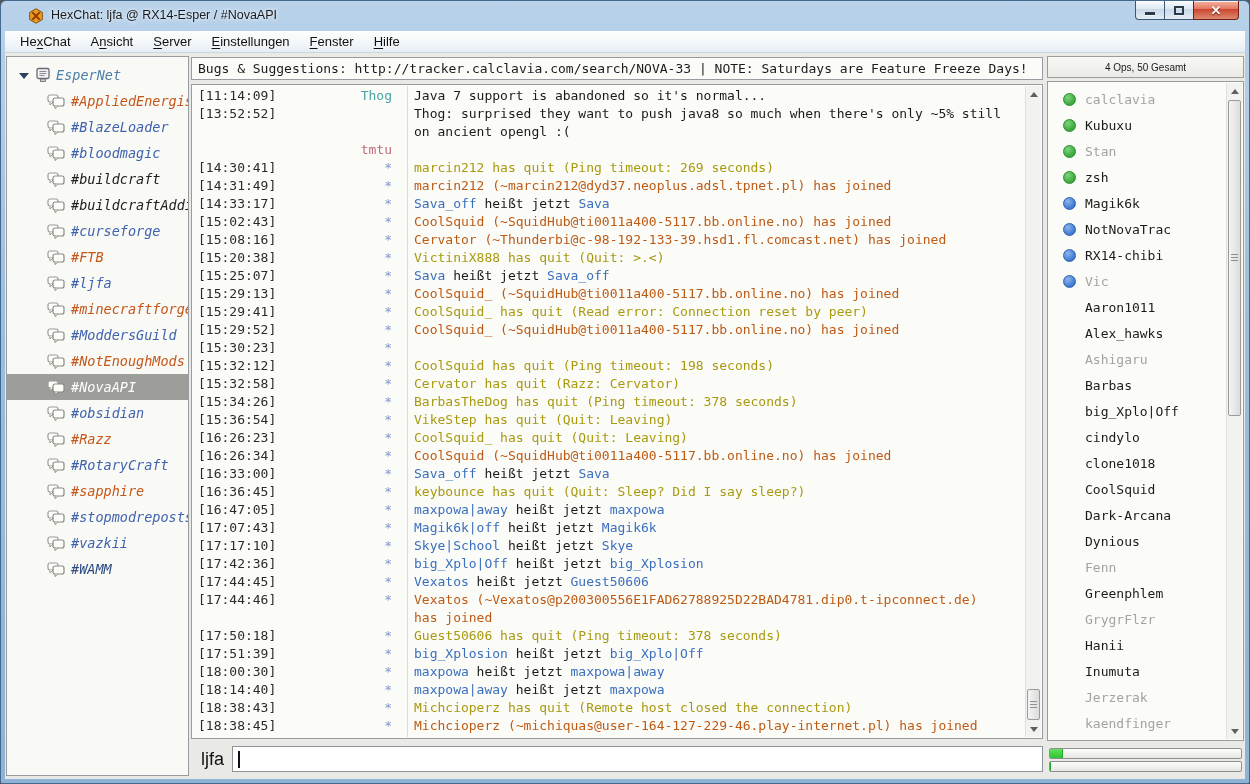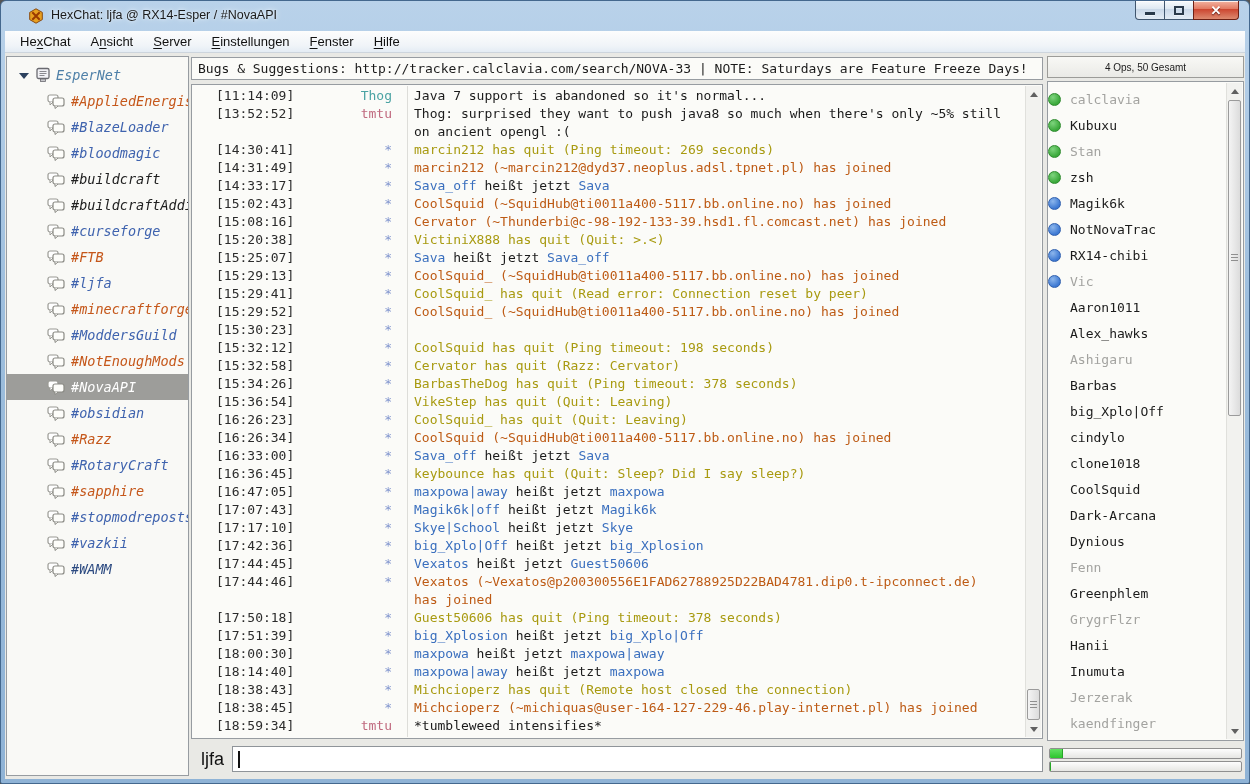--- a/index.html
+++ b/index.html
@@ -73,24 +73,24 @@
   .topic input {
     width:100%; height:100%; border:none; outline:none; background:transparent;
     font-family:"DejaVu Sans Mono", monospace; font-size:13px; color:#1b1b1b; padding:0 6px;
   }
 
   
   .chat { left:186px; top:31px; width:852px; height:655px; overflow:hidden; }
   .chat-sep { position:absolute; left:215px; top:1px; bottom:1px; width:1px; background:#dddDd9; }
   .chat-lines { position:absolute; left:0; top:2px; right:17px; font-size:13px; line-height:18px; }
   .c-row { display:flex; align-items:flex-start; }
-  .c-time { flex:none; width:80px; padding-left:24px; color:#2b2b2b; white-space:nowrap; }
+  .c-time { flex:none; width:80px; padding-left:6px; color:#2b2b2b; white-space:nowrap; }
   .c-nick { flex:none; width:120px; text-align:right; white-space:nowrap; }
   .c-msg  { flex:1; padding-left:22px; padding-right:24px; white-space:pre-wrap; overflow-wrap:break-word; color:#1b1b1b; }
-  .n-teal { color:#4ba3a3; } .n-rose { color:#c06a7f; } .n-star { color:#8195ce; }
+  .n-teal { color:#4ba3a3; } .n-rose { color:#c06a7f;margin-top:36px; } .n-star { color:#8195ce; }
   .s-text { color:#1b1b1b; } .s-join { color:#bd5a14; } .s-quit { color:#a89a10; } .s-nick { color:#3a6fbe; }
 
   
   .vscroll { position:absolute; right:1px; top:1px; bottom:1px; width:16px; background:#f2f2ef; border-left:1px solid #e0e0dc; }
   .sb-arr { position:absolute; left:0; width:16px; height:16px; display:flex; align-items:center; justify-content:center; }
   .sb-arr.up { top:0; } .sb-arr.down { bottom:0; }
   .tri-up { width:0; height:0; border-left:4px solid transparent; border-right:4px solid transparent; border-bottom:5px solid #606060; }
   .tri-down { width:0; height:0; border-left:4px solid transparent; border-right:4px solid transparent; border-top:5px solid #606060; }
   .sb-thumb {
     position:absolute; left:1px; width:13px; border:1px solid #9b9b9b; border-radius:2px;
@@ -111,21 +111,21 @@
   .caret { position:absolute; left:5px; top:4px; width:1.5px; height:17px; background:#111; }
 
   
   .ops {
     position:absolute; left:1042px; top:3px; width:197px; height:22px;
     background:linear-gradient(#f8f8f5,#eaeae6); border:1px solid #9c9c98;
     font-size:10px; color:#1c1c1c; display:flex; align-items:center; justify-content:center;
   }
   .userlist { left:1042px; top:28px; width:197px; height:660px; overflow:hidden; }
   .u-rows { position:absolute; left:0; top:4px; right:17px; }
-  .u-row { height:26px; display:flex; align-items:center; padding-left:0; font-family:"DejaVu Sans Mono", monospace; font-size:13px; color:#1b1b1b; }
+  .u-row { height:26px; display:flex; align-items:center; padding-left:15px; font-family:"DejaVu Sans Mono", monospace; font-size:13px; color:#1b1b1b; }
   .u-row.away { color:#a3a3a0; }
   .u-dot { width:13px; height:13px; border-radius:50%; margin-right:9px; flex:none; }
   .u-dot.op { background:radial-gradient(circle at 35% 30%,#7ed47e,#3aa83a 70%); border:1px solid #2e8b2e; }
   .u-dot.voice { background:radial-gradient(circle at 35% 30%,#8cb6ec,#3c78d2 70%); border:1px solid #2f5fae; }
   .u-dot.none { background:transparent; border:none; }
 
   
   .meter { position:absolute; left:1044px; width:193px; height:11px; border:1px solid #8f8f8f; border-radius:2px; background:linear-gradient(#fdfdfd,#e6e6e3); overflow:hidden; }
   .meter.lag { top:695px; } .meter.throttle { top:708px; }
   .meter-fill { height:100%; background:linear-gradient(#63e063,#2cc52c); border-right:1px solid #26a626; }

